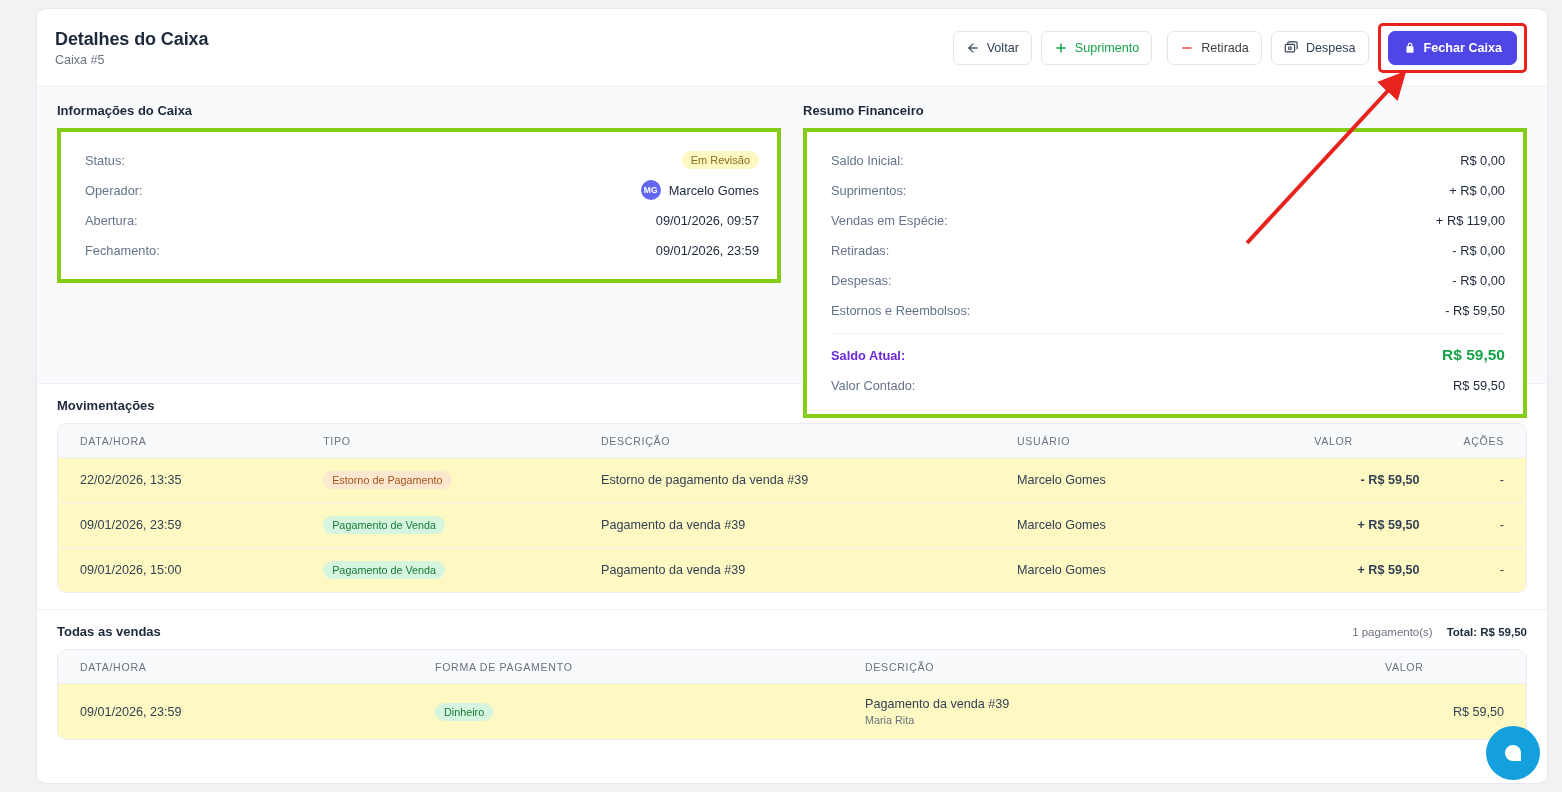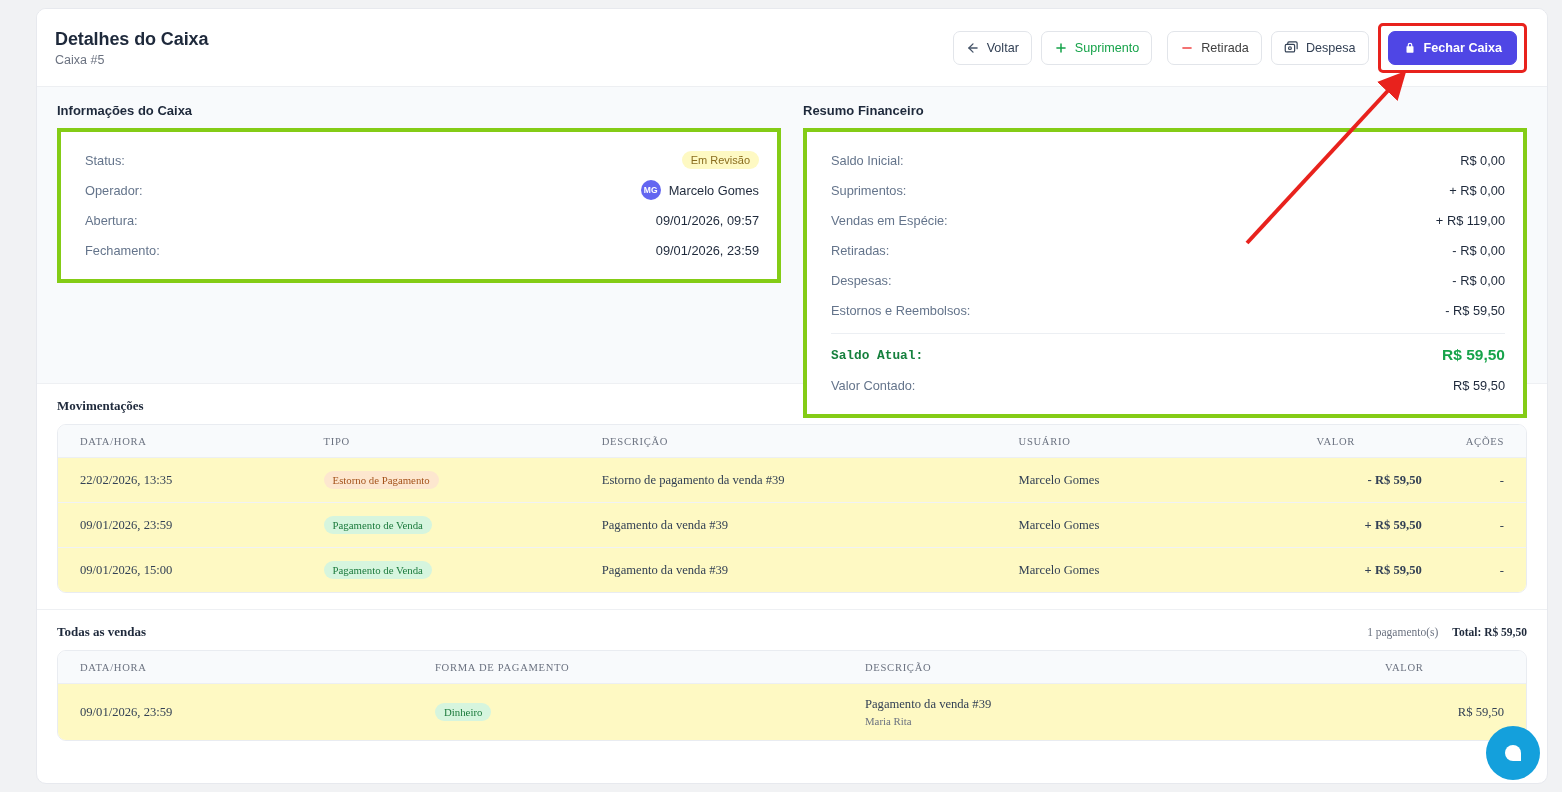--- a/index.html
+++ b/index.html
@@ -109,25 +109,25 @@
   .operator { display: flex; align-items: center; gap: 8px; }
   .avatar {
     width: 20px; height: 20px; border-radius: 50%;
     background: #6366f1; color: #fff;
     font-size: 8.5px; font-weight: bold;
     display: flex; align-items: center; justify-content: center;
     letter-spacing: 0.2px;
   }
   .divline { height: 1px; background: #eceff3; margin: 8px 0 6px 0; }
   .row-strong { font-weight: bold; }
-  .row-strong .k { color: #15803d; font-family: Liberation Mono, monospace; }
+  .row-strong .k { color: #6d28d9; }
   .big-green { color: #16a34a; font-size: 15.5px; font-weight: bold; }
 
   
-  .sec-table { background: #ffffff; padding: 14px 20px 16px 20px; border-top: 1px solid #eef0f3; font-family: Liberation Serif, serif; }
+  .sec-table { background: #ffffff; padding: 14px 20px 16px 20px; border-top: 1px solid #eef0f3; }
   .tbl-head-row { display: flex; align-items: center; justify-content: space-between; margin-bottom: 10px; }
   .tbl-meta { display: flex; align-items: center; gap: 14px; font-size: 11.5px; }
   .tbl-meta .cnt { color: #6b7280; }
   .tbl-meta .tot { color: #1e293b; font-weight: bold; }
   .tbl {
     width: 100%;
     border: 1px solid #e9ecf1;
     border-radius: 9px;
     overflow: hidden;
     border-collapse: separate;

